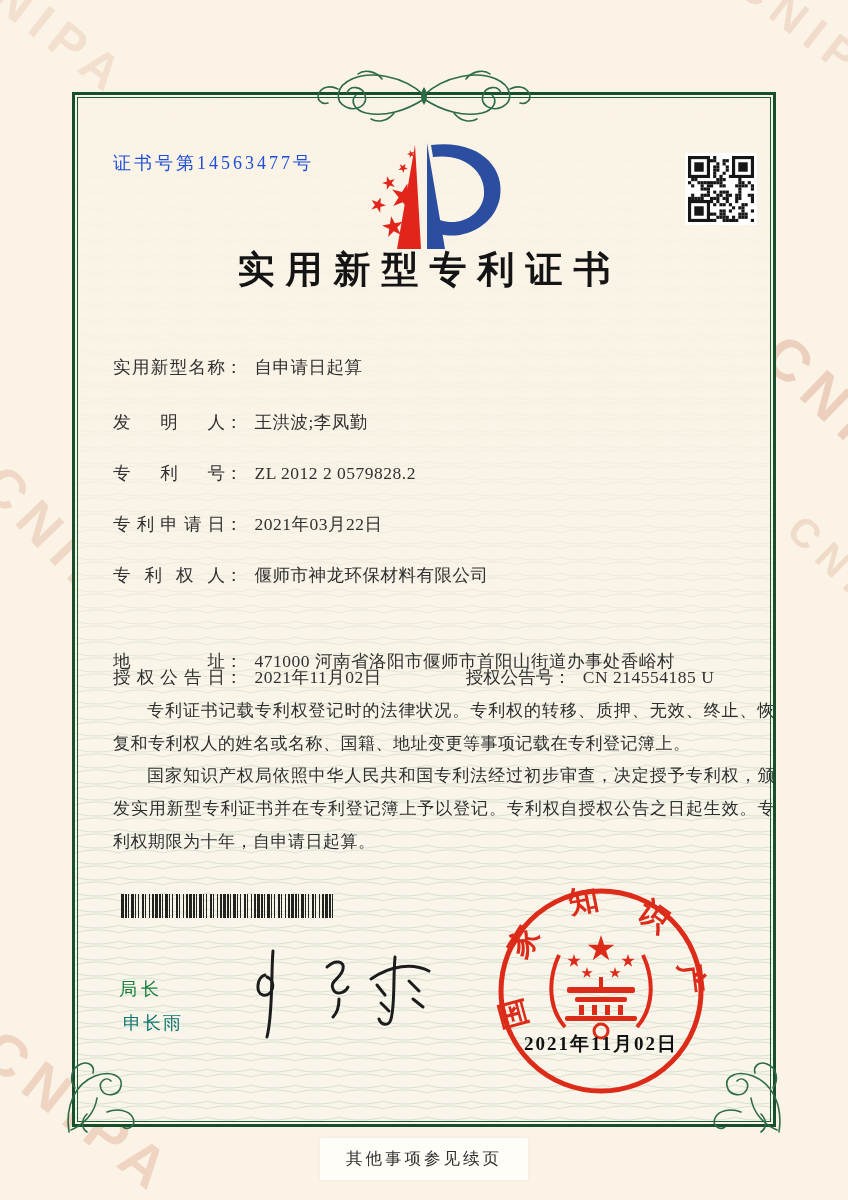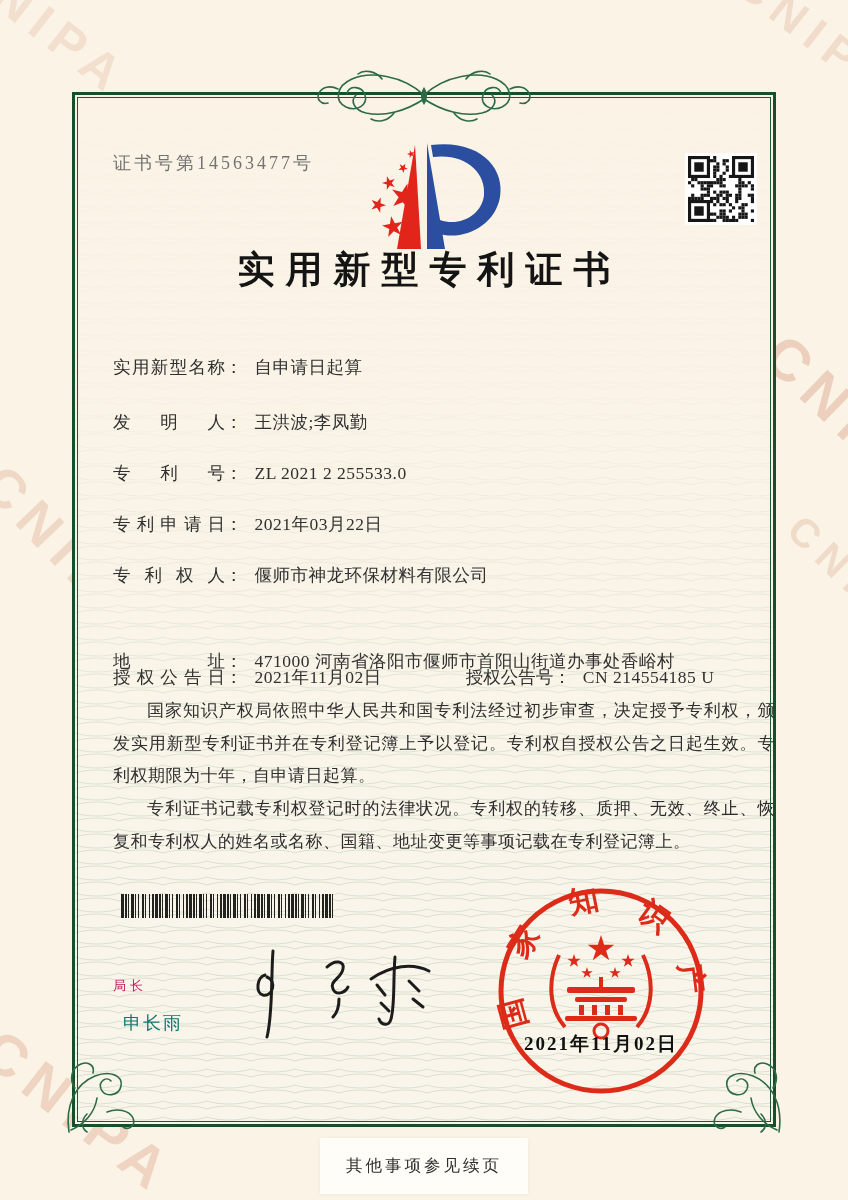--- a/index.html
+++ b/index.html
@@ -31,53 +31,53 @@
     position:absolute;inset:0;z-index:1;pointer-events:none;
     background:linear-gradient(180deg,rgba(250,243,230,.96) 0%,rgba(250,243,230,.85) 28%,rgba(250,243,230,.45) 50%,rgba(250,243,230,.05) 68%,rgba(250,243,230,0) 80%);
   }
   .ornament-top{position:absolute;left:50%;top:-30px;transform:translateX(-50%);z-index:4;}
   .corner{position:absolute;bottom:-14px;z-index:4;}
   .corner.left{left:-14px;}
   .corner.right{right:-14px;transform:scaleX(-1);}
 
   .content{position:absolute;inset:0;z-index:2;}
 
-  .cert-no{position:absolute;left:38px;top:56px;font-size:18px;letter-spacing:3px;color:#737373;}
+  .cert-no{position:absolute;left:38px;top:56px;font-size:18px;letter-spacing:3px;color:#1d4ed8;}
   .logo{position:absolute;left:272px;top:42px;}
   .qr{position:absolute;left:610px;top:58px;background:#fdfdfb;padding:3px;}
   .title{
     position:absolute;left:0;top:150px;width:100%;text-align:center;
     font-size:37px;font-weight:700;letter-spacing:11px;color:#141414;text-indent:11px;
   }
 
   .fields{position:absolute;left:38px;top:260px;width:640px;font-size:17.5px;color:#303030;}
   .f-row{position:absolute;left:0;white-space:nowrap;}
   .f-label{display:inline-block;width:112px;text-align:justify;text-align-last:justify;vertical-align:top;}
   .f-colon{display:inline-block;margin-right:12px;}
   .f-value{letter-spacing:.5px;}
   .grant-pair{margin-left:84px;}
 
   .paras{position:absolute;left:38px;top:600px;width:662px;font-size:17px;line-height:1.92;color:#2e2e2e;text-align:justify;}
   .paras p{margin:0;text-indent:2em;letter-spacing:.5px;}
 
   .barcode{position:absolute;left:46px;top:799px;}
-  .sig-title{position:absolute;left:38px;top:882px;font-size:13px;letter-spacing:4px;color:#be185d;}
+  .sig-title{position:absolute;left:44px;top:882px;font-size:18px;letter-spacing:4px;color:#15803d;}
   .sig-name{position:absolute;left:48px;top:916px;font-size:18px;letter-spacing:2px;color:#0f766e;}
   .sig-svg{position:absolute;left:168px;top:846px;}
 
   .seal{position:absolute;left:420px;top:790px;width:212px;height:212px;}
   .seal-date{
     position:absolute;left:-4px;top:146px;width:220px;text-align:center;
     font-size:19px;color:#111;letter-spacing:2px;white-space:nowrap;font-weight:600;
   }
   .page-num{position:absolute;left:0;top:996px;width:100%;text-align:center;font-size:15px;letter-spacing:2px;color:#333;}
 
   .continuation{
     position:absolute;left:50%;top:1138px;transform:translateX(-50%);
-    background:#fffdf7;padding:17px 26px;font-size:16.5px;letter-spacing:3px;color:#2e2e2e;
+    background:#fffdf7;padding:10px 26px;font-size:16.5px;letter-spacing:3px;color:#2e2e2e;
     box-shadow:0 0 4px rgba(0,0,0,.05);
   }
 </style>
 </head>
 <body>
 
 <div class="page">
 
   <div class="wm wm1">CNIPA</div>
   <div class="wm wm2">CNIPA</div>
@@ -285,39 +285,39 @@
       <div class="title">实用新型专利证书</div>
 
       <div class="fields">
         <div class="f-row" style="top:0;">
           <span class="f-label">实用新型名称</span><span class="f-colon">：</span><span class="f-value">自申请日起算</span>
         </div>
         <div class="f-row" style="top:55px;">
           <span class="f-label">发明人</span><span class="f-colon">：</span><span class="f-value">王洪波;李凤勤</span>
         </div>
         <div class="f-row" style="top:106px;">
-          <span class="f-label">专利号</span><span class="f-colon">：</span><span class="f-value">ZL 2021 2 255533.0</span>
+          <span class="f-label">专利号</span><span class="f-colon">：</span><span class="f-value">ZL 2012 2 0579828.2</span>
         </div>
         <div class="f-row" style="top:157px;">
           <span class="f-label">专利申请日</span><span class="f-colon">：</span><span class="f-value">2021年03月22日</span>
         </div>
         <div class="f-row" style="top:208px;">
           <span class="f-label">专利权人</span><span class="f-colon">：</span><span class="f-value">偃师市神龙环保材料有限公司</span>
         </div>
         <div class="f-row" style="top:259px;margin-top:35px;">
           <span class="f-label">地址</span><span class="f-colon">：</span><span class="f-value">471000 河南省洛阳市偃师市首阳山街道办事处香峪村</span>
         </div>
         <div class="f-row" style="top:310px;">
           <span class="f-label">授权公告日</span><span class="f-colon">：</span><span class="f-value">2021年11月02日</span><span class="grant-pair"><span>授权公告号</span><span class="f-colon">：</span><span class="f-value">CN 214554185 U</span></span>
         </div>
       </div>
 
       <div class="paras">
+        <p>专利证书记载专利权登记时的法律状况。专利权的转移、质押、无效、终止、恢复和专利权人的姓名或名称、国籍、地址变更等事项记载在专利登记簿上。</p>
         <p>国家知识产权局依照中华人民共和国专利法经过初步审查，决定授予专利权，颁发实用新型专利证书并在专利登记簿上予以登记。专利权自授权公告之日起生效。专利权期限为十年，自申请日起算。</p>
-        <p>专利证书记载专利权登记时的法律状况。专利权的转移、质押、无效、终止、恢复和专利权人的姓名或名称、国籍、地址变更等事项记载在专利登记簿上。</p>
       </div>
 
       <svg class="barcode" id="barcode" width="218" height="24">
           <rect x="0" y="0" width="3" height="24" fill="#22221f"></rect>
           <rect x="4" y="0" width="2" height="24" fill="#22221f"></rect>
           <rect x="7" y="0" width="1" height="24" fill="#22221f"></rect>
           <rect x="10" y="0" width="3" height="24" fill="#22221f"></rect>
           <rect x="14" y="0" width="1" height="24" fill="#22221f"></rect>
           <rect x="17" y="0" width="1" height="24" fill="#22221f"></rect>
           <rect x="21" y="0" width="2" height="24" fill="#22221f"></rect>

